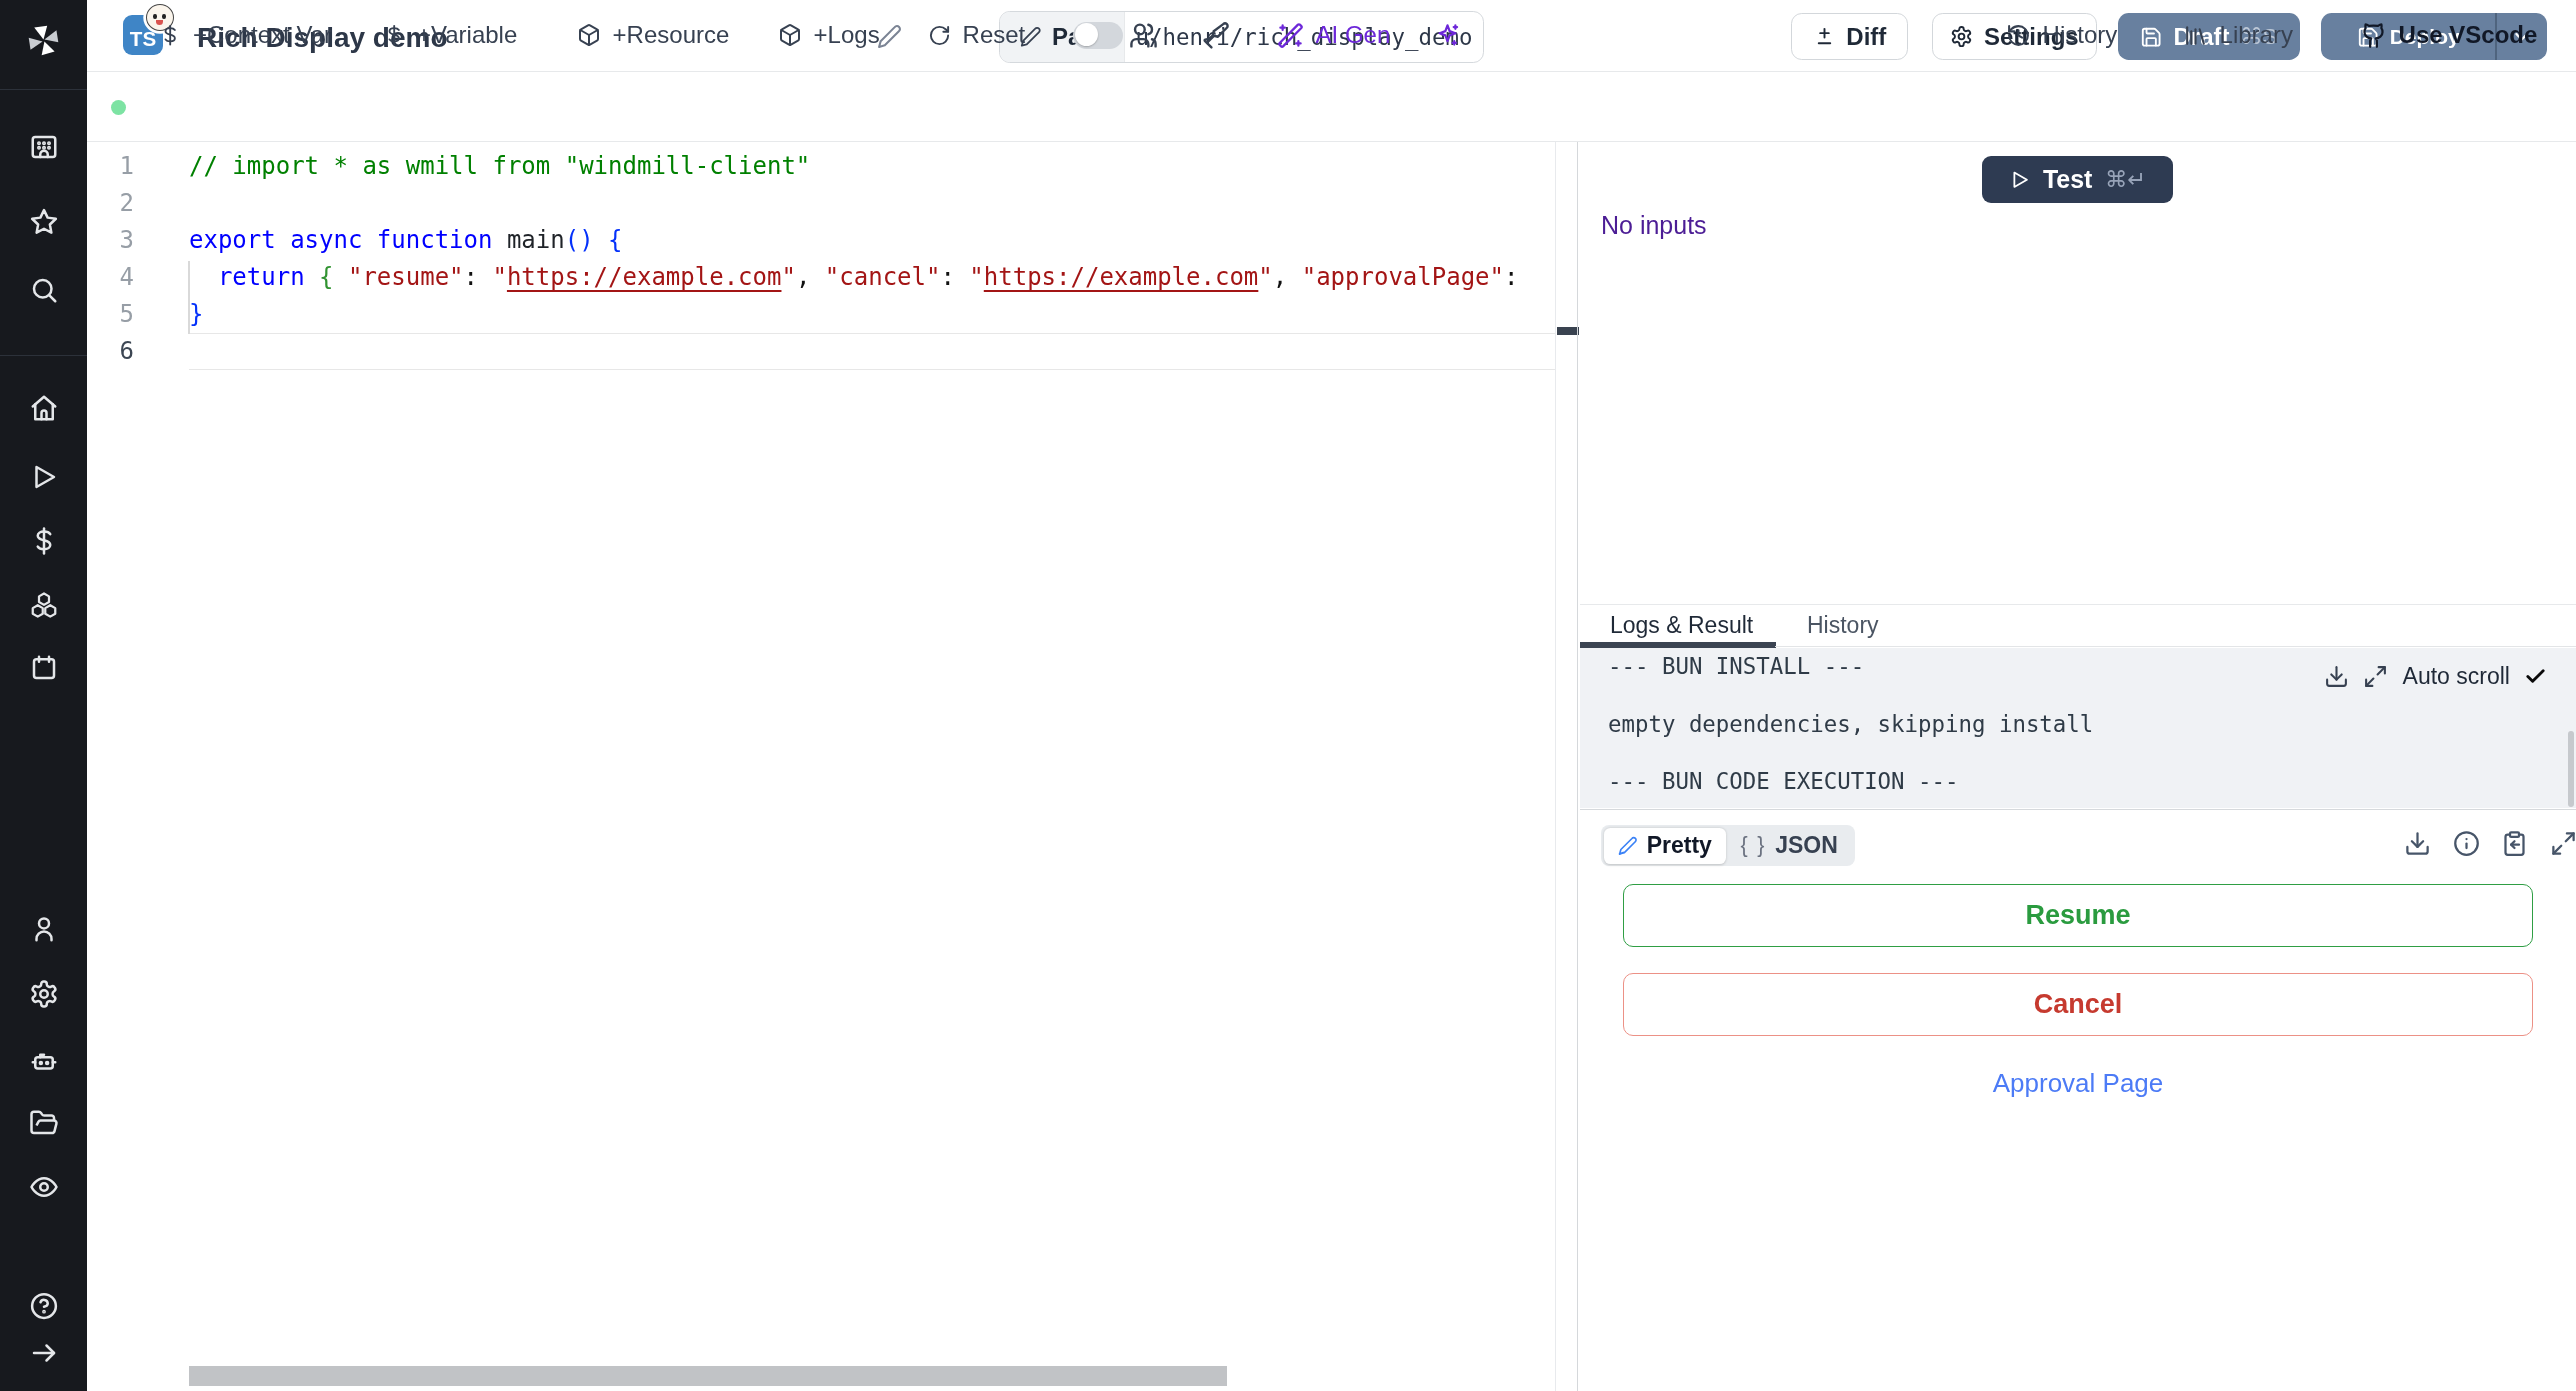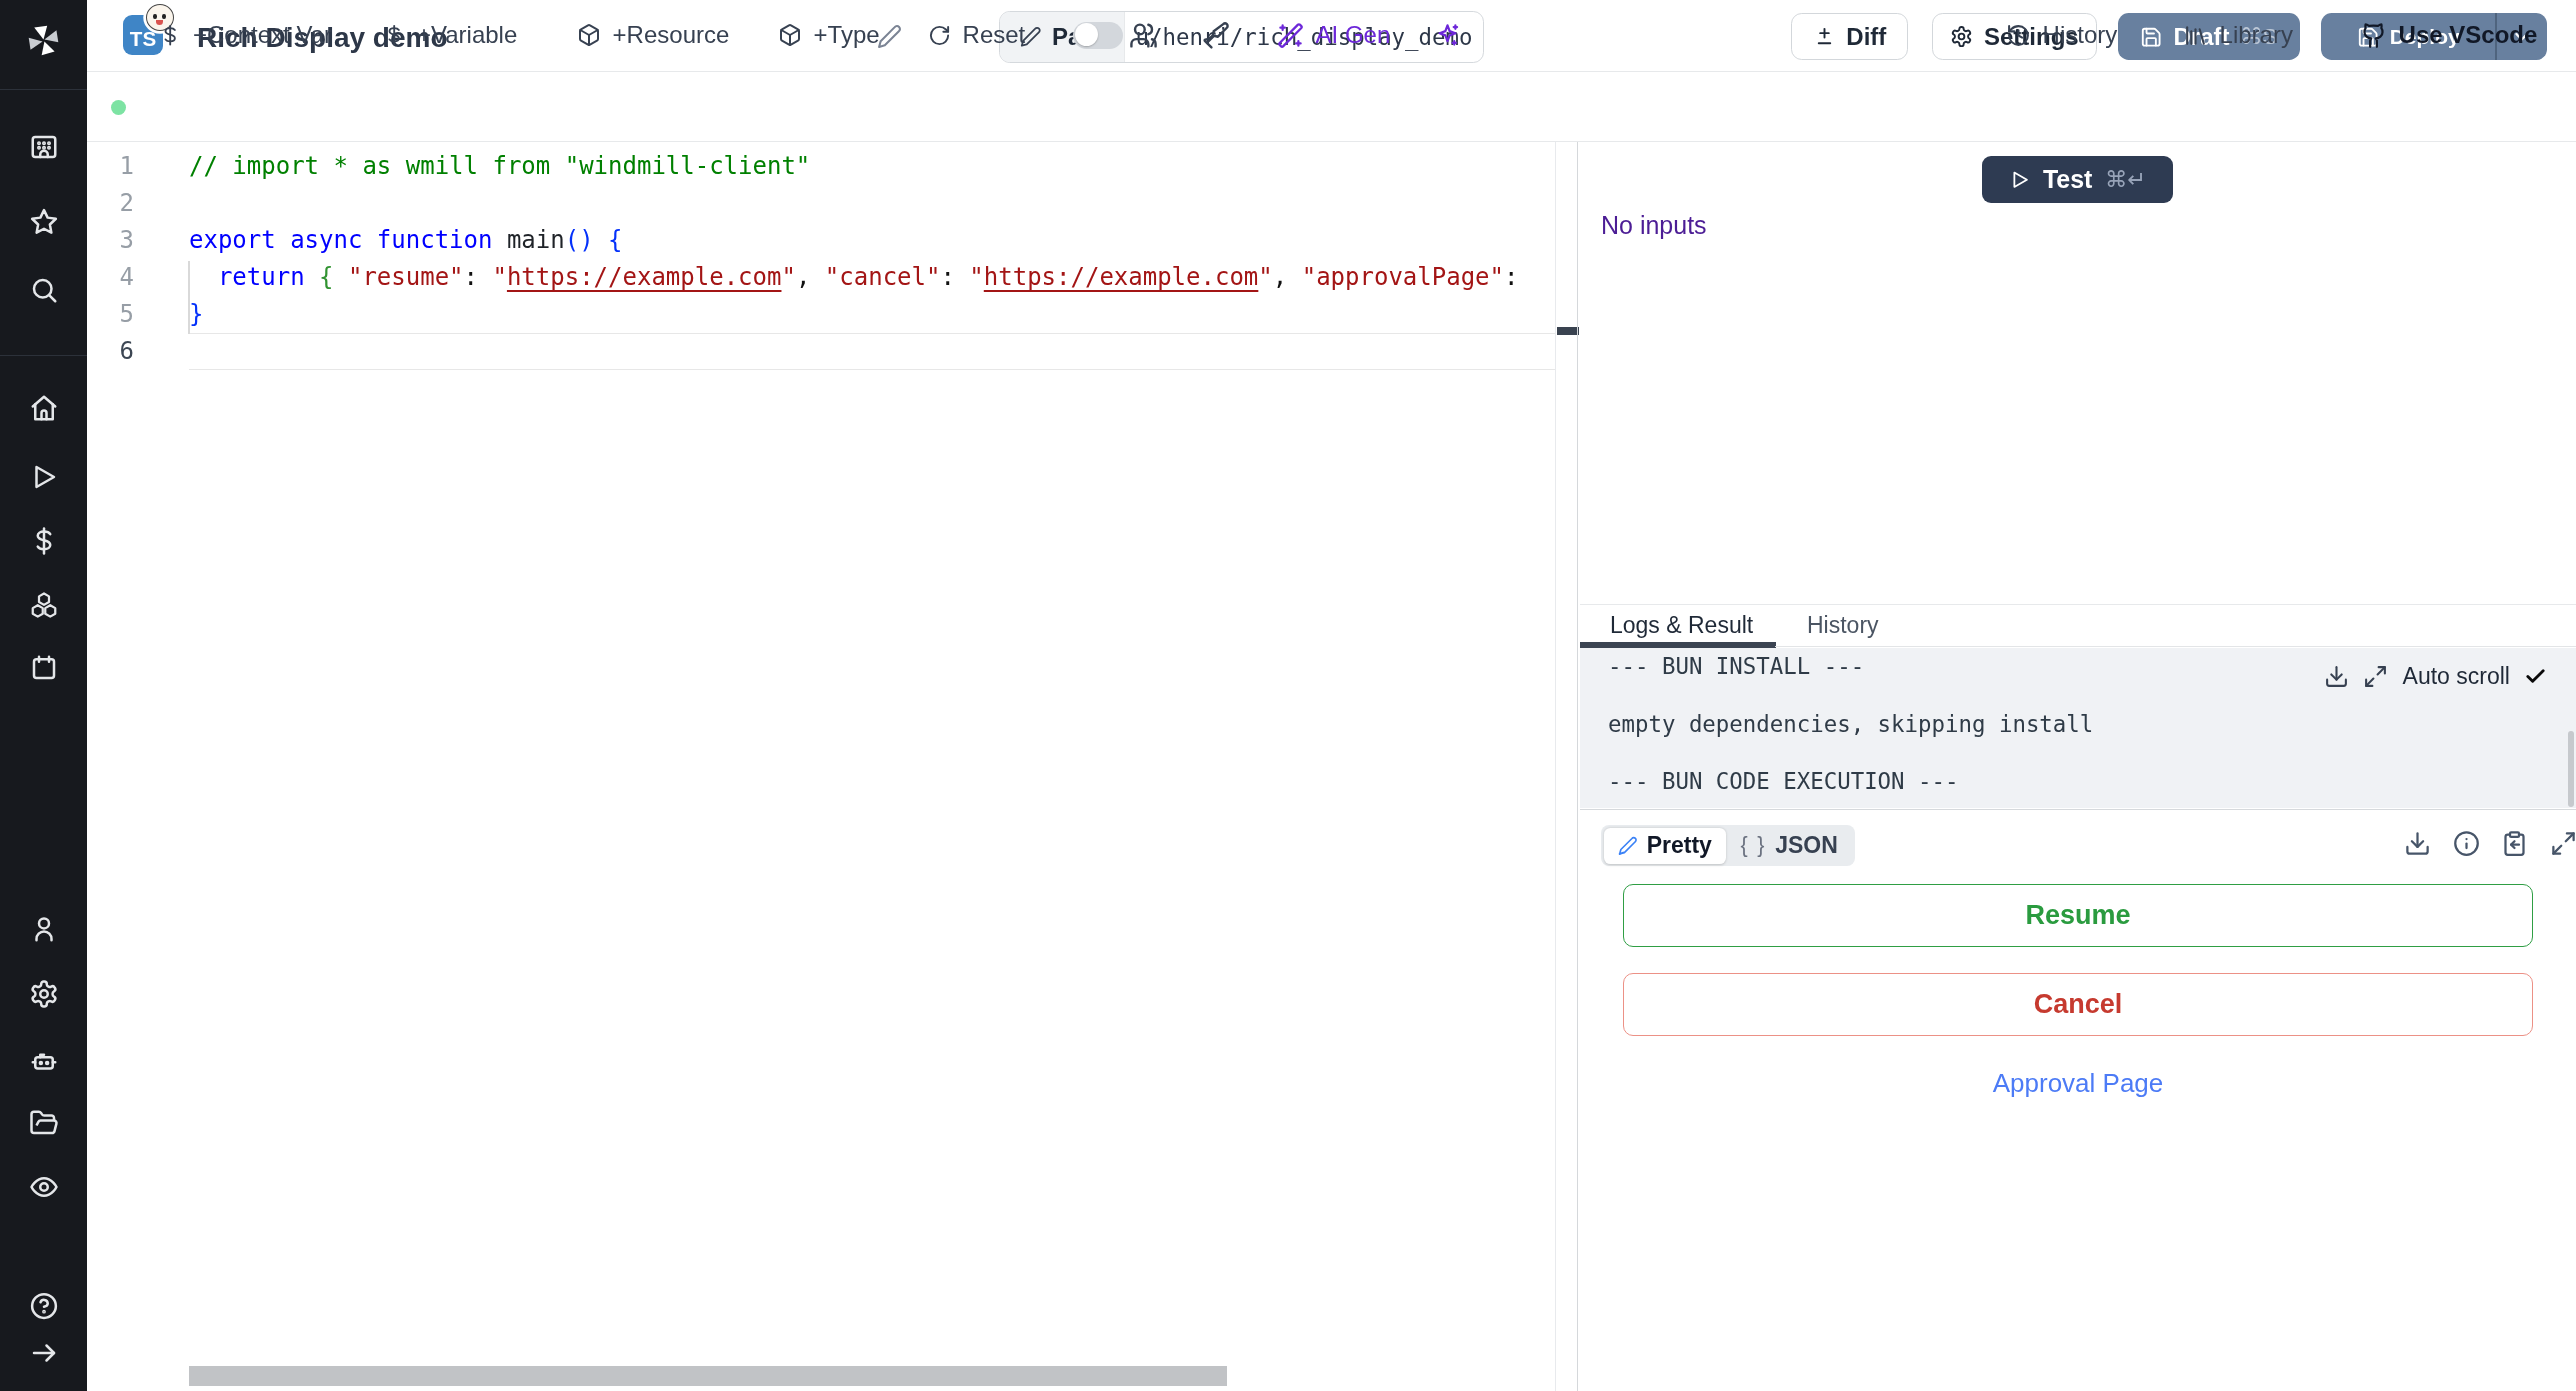--- a/index.html
+++ b/index.html
@@ -341,21 +341,21 @@
     <span>+Resource</span>
   </div>
   <div class="tb-item" style="left:778px">
     <span>
         <svg width="24" height="24" viewBox="0 0 24 24" fill="none" stroke="currentColor" stroke-width="2" stroke-linecap="round" stroke-linejoin="round">
           <path d="M21 8a2 2 0 0 0-1-1.73l-7-4a2 2 0 0 0-2 0l-7 4A2 2 0 0 0 3 8v8a2 2 0 0 0 1 1.73l7 4a2 2 0 0 0 2 0l7-4A2 2 0 0 0 21 16Z"></path>
           <path d="M3.3 7 12 12l8.7-5"></path>
           <path d="M12 22V12"></path>
         </svg>
       </span>
-    <span>+Type</span>
+    <span>+Logs</span>
   </div>
   <div class="tb-item" style="left:928px">
     <span>
         <svg width="23" height="23" viewBox="0 0 24 24" fill="none" stroke="currentColor" stroke-width="2" stroke-linecap="round" stroke-linejoin="round">
           <path d="M21 12a9 9 0 1 1-9-9c2.52 0 4.93 1 6.74 2.74L21 8"></path>
           <path d="M21 3v5h-5"></path>
         </svg>
       </span>
     <span>Reset</span>
   </div>

